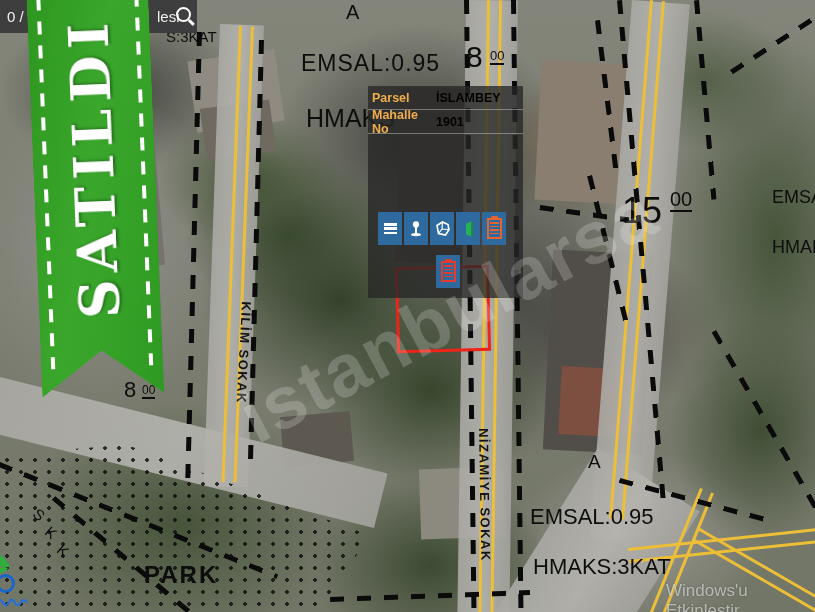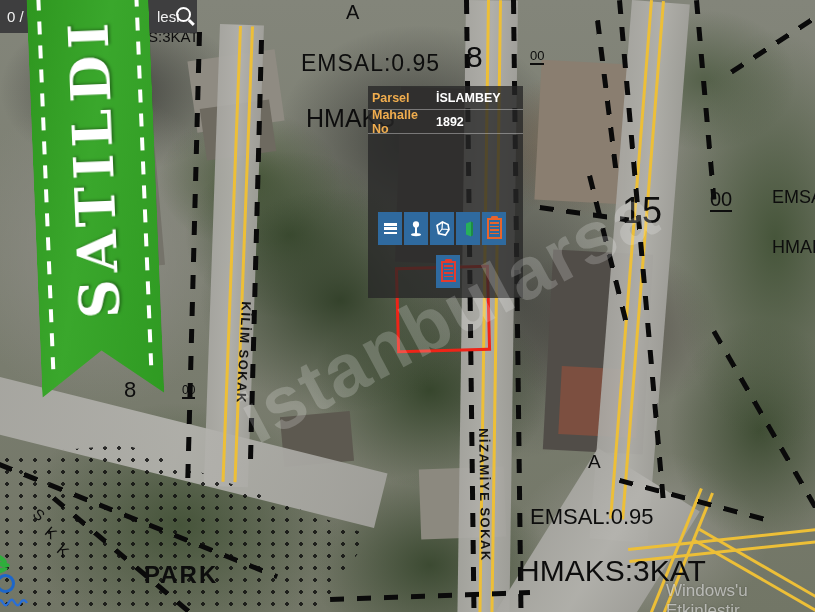--- a/index.html
+++ b/index.html
@@ -32,21 +32,21 @@
   .ylineh{position:absolute;z-index:2;height:9px;border-top:3px solid #edbf37;border-bottom:3px solid #edbf37;transform-origin:left top;}
   .dash{position:absolute;z-index:2;height:5px;transform-origin:left top;
         background:repeating-linear-gradient(90deg,#0a0a0a 0 14px,transparent 14px 27px);}
   .dots{position:absolute;z-index:2;left:0;top:430px;width:370px;height:182px;opacity:.8;
         background-image:radial-gradient(circle,#0b0b0b 1.6px,transparent 1.9px);
         background-size:14px 12px;
         clip-path:polygon(0 14%,34% 8%,100% 58%,86% 100%,0 100%);}
 
   
   .lbl{position:absolute;z-index:3;color:#0d0d0d;white-space:nowrap;line-height:1;}
-  .lbl.u{border-bottom:2px solid #0d0d0d;padding-bottom:1px;margin-left:40px;}
+  .lbl.u{border-bottom:2px solid #0d0d0d;padding-bottom:1px;}
   .street{position:absolute;z-index:3;color:#141414;font-weight:700;font-size:13px;
           letter-spacing:1.5px;white-space:nowrap;transform-origin:0 0;}
 
   
   .parcel-outline{position:absolute;z-index:5;left:396px;top:266px;width:88px;height:80px;
           border:3px solid #ee2418;transform:rotate(-1.5deg);}
 
   
   .wm-site{position:absolute;z-index:9;left:225px;top:385px;width:540px;
            transform:rotate(-28deg);transform-origin:0 0;
@@ -82,21 +82,21 @@
   .popup{position:absolute;z-index:6;left:368px;top:86px;width:155px;height:212px;
          background:rgba(38,38,38,.78);color:#fff;font-size:13px;}
   .popup .hdr{position:relative;height:25px;border-bottom:1px solid rgba(210,210,210,.55);}
   .popup .title{position:absolute;left:0;right:0;top:5px;text-align:center;
          color:#f0ad4e;font-weight:700;font-size:15px;}
   .popup .close{position:absolute;right:6px;top:3px;color:#fff;font-weight:700;font-size:17px;
          cursor:pointer;line-height:1;}
   .popup .row{display:flex;align-items:center;height:23px;
          border-bottom:1px solid rgba(210,210,210,.45);padding:0 0 0 4px;}
   .popup .row .k{width:64px;color:#f0ad4e;font-weight:700;font-size:12.5px;}
-  .popup .row .v{flex:1;color:#ffffff;font-weight:700;font-size:12.5px;}
+  .popup .row .v{flex:1;color:#000000;font-weight:700;font-size:12.5px;}
   .btnrow{position:absolute;left:10px;top:126px;display:flex;gap:2px;}
   .pbtn{width:24px;height:33px;background:#2f6a9f;display:flex;align-items:center;
         justify-content:center;cursor:pointer;}
   .pbtn.solo{position:absolute;left:68px;top:169px;}
   .ic-menu{width:13px;height:11px;background:
         linear-gradient(#fff 0 2.5px,transparent 2.5px 4.2px,#fff 4.2px 6.7px,transparent 6.7px 8.5px,#fff 8.5px 11px);}
   .ic-build{position:relative;width:9px;height:15px;border:2px solid #e8642c;
         background:repeating-linear-gradient(180deg,transparent 0 2px,#e8642c 2px 3.6px);
         background-clip:content-box;padding:1px;}
   .ic-build::before{content:"";position:absolute;top:-4px;left:2px;width:3px;height:2px;
@@ -159,50 +159,50 @@
     <div class="dash" style="left:620px;top:478px;width:160px;transform:rotate(15deg);"></div>
     <div class="dash" style="left:330px;top:597px;width:200px;transform:rotate(-2deg);"></div>
     <div class="dash" style="left:540px;top:205px;width:90px;transform:rotate(8deg);"></div>
   </div>
 
   <div class="dots"></div>
 
   <div class="lbl" style="left:346px;top:2px;font-size:20px;">A</div>
   <div class="lbl" style="left:301px;top:52px;font-size:23px;letter-spacing:1px;">EMSAL:0.95</div>
   <div class="lbl" style="left:306px;top:106px;font-size:25px;">HMAKS</div>
-  <div class="lbl" style="left:148px;top:29px;font-size:15px;">S:3KAT</div>
+  <div class="lbl" style="left:166px;top:29px;font-size:15px;">S:3KAT</div>
   <div class="lbl" style="left:466px;top:42px;font-size:30px;">8</div>
   <div class="lbl u" style="left:490px;top:49px;font-size:13px;">00</div>
   <div class="lbl" style="left:622px;top:193px;font-size:36px;">15</div>
   <div class="lbl u" style="left:670px;top:189px;font-size:20px;">00</div>
   <div class="lbl" style="left:772px;top:188px;font-size:18px;">EMSAL</div>
   <div class="lbl" style="left:772px;top:238px;font-size:18px;">HMAKS</div>
   <div class="lbl" style="left:588px;top:452px;font-size:19px;">A</div>
   <div class="lbl" style="left:530px;top:506px;font-size:22px;">EMSAL:0.95</div>
-  <div class="lbl" style="left:518px;top:556px;font-size:30px;">HMAKS:3KAT</div>
+  <div class="lbl" style="left:533px;top:556px;font-size:22px;">HMAKS:3KAT</div>
   <div class="lbl" style="left:144px;top:563px;font-size:24px;font-weight:700;letter-spacing:2px;">PARK</div>
   <div class="lbl" style="left:124px;top:379px;font-size:22px;">8</div>
   <div class="lbl u" style="left:142px;top:384px;font-size:12px;">00</div>
   <div class="lbl" style="left:34px;top:507px;font-size:15px;transform:rotate(40deg);">S</div>
   <div class="lbl" style="left:46px;top:525px;font-size:15px;transform:rotate(40deg);">K</div>
   <div class="lbl" style="left:58px;top:543px;font-size:15px;transform:rotate(40deg);">K</div>
 
   <div class="street" style="left:254px;top:302px;transform:rotate(93deg);">KİLİM SOKAK</div>
   <div class="street" style="left:491px;top:428px;transform:rotate(89deg);">NİZAMİYE SOKAK</div>
 
   <div class="parcel-outline"></div>
 
   <div class="popup">
     <div class="row">
       <span class="k">Parsel</span>
       <span class="v">İSLAMBEY</span>
     </div>
     <div class="row">
       <span class="k">Mahalle No</span>
-      <span class="v">1892</span>
+      <span class="v">1901</span>
     </div>
 
     <div class="btnrow">
       <div class="pbtn">
         <span class="ic-menu"></span>
       </div>
       <div class="pbtn">
         <svg width="16" height="17" viewBox="0 0 16 17">
           <circle cx="8" cy="4.4" r="3.1" fill="#fff"></circle>
           <rect x="7" y="7" width="2" height="6.5" fill="#fff"></rect>

